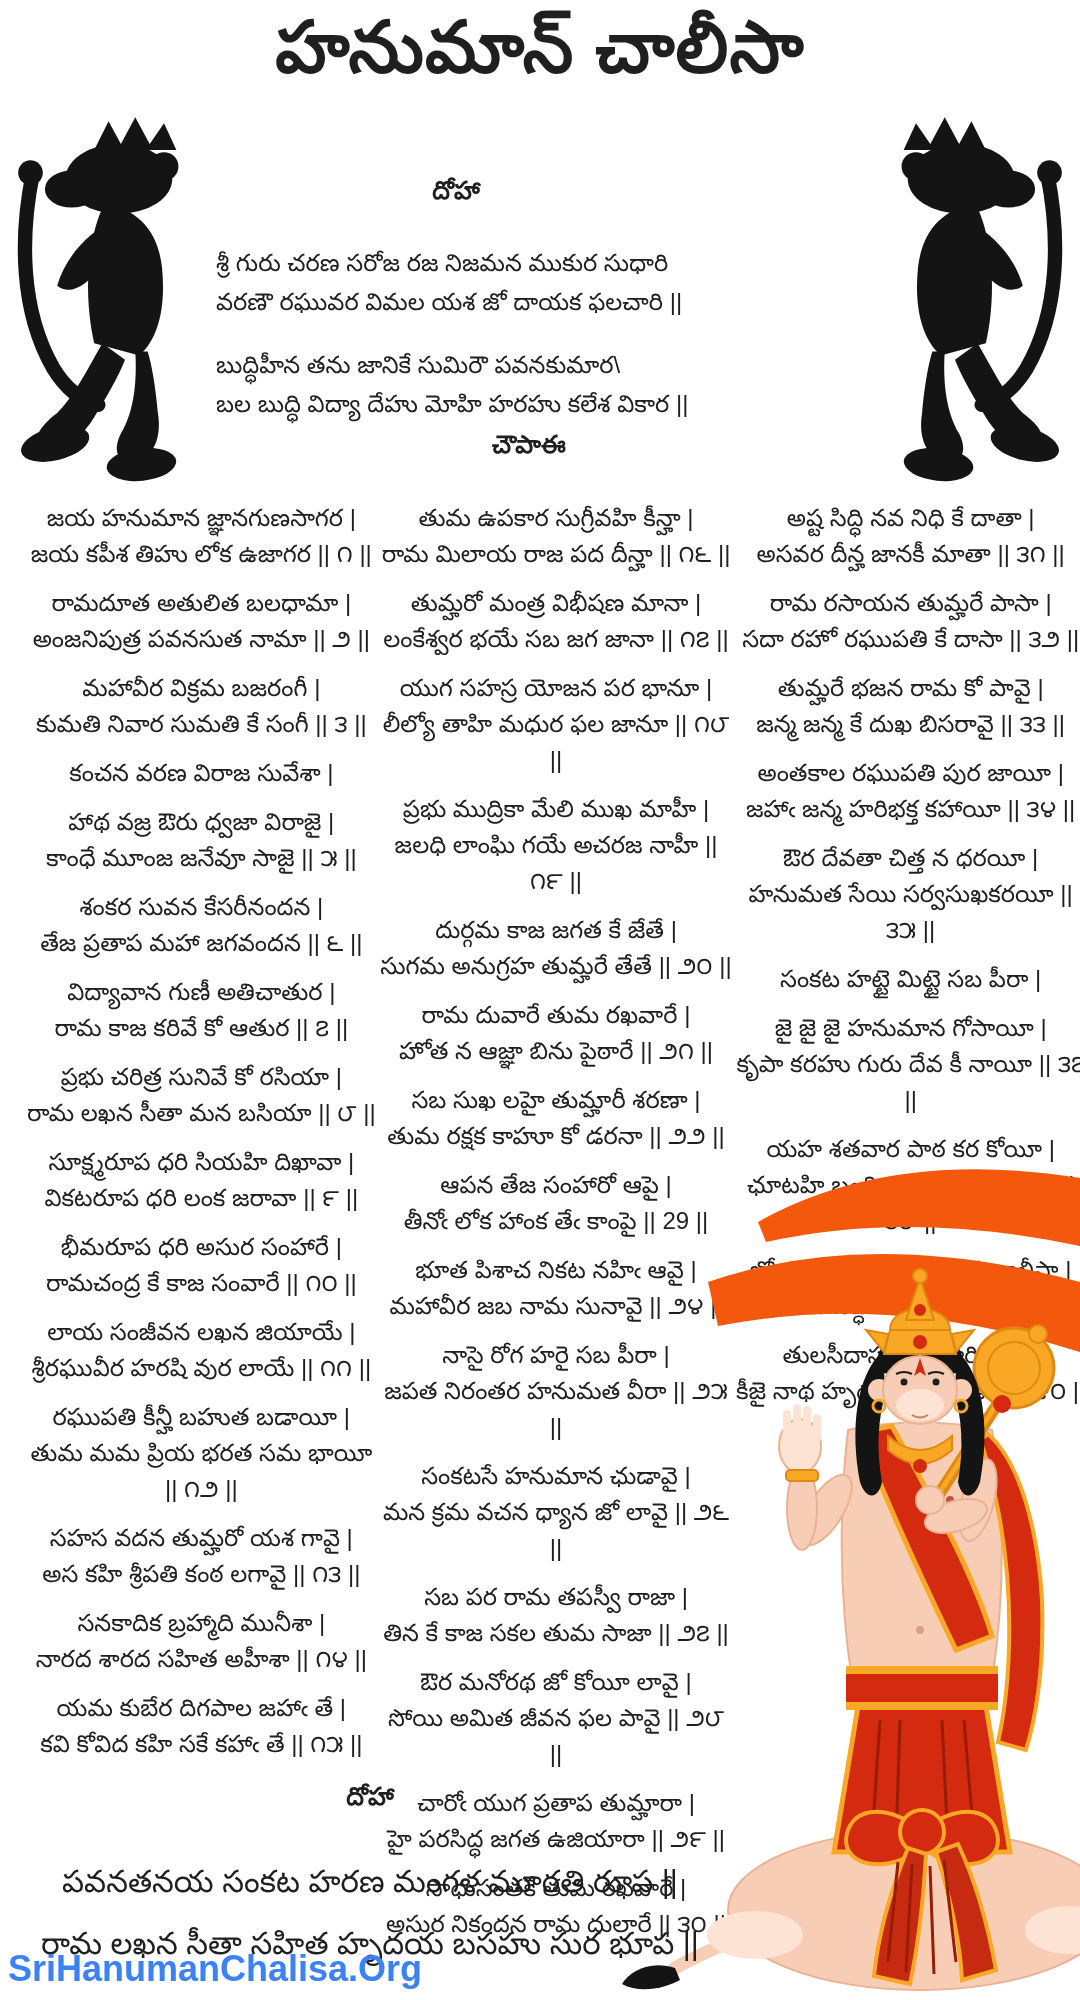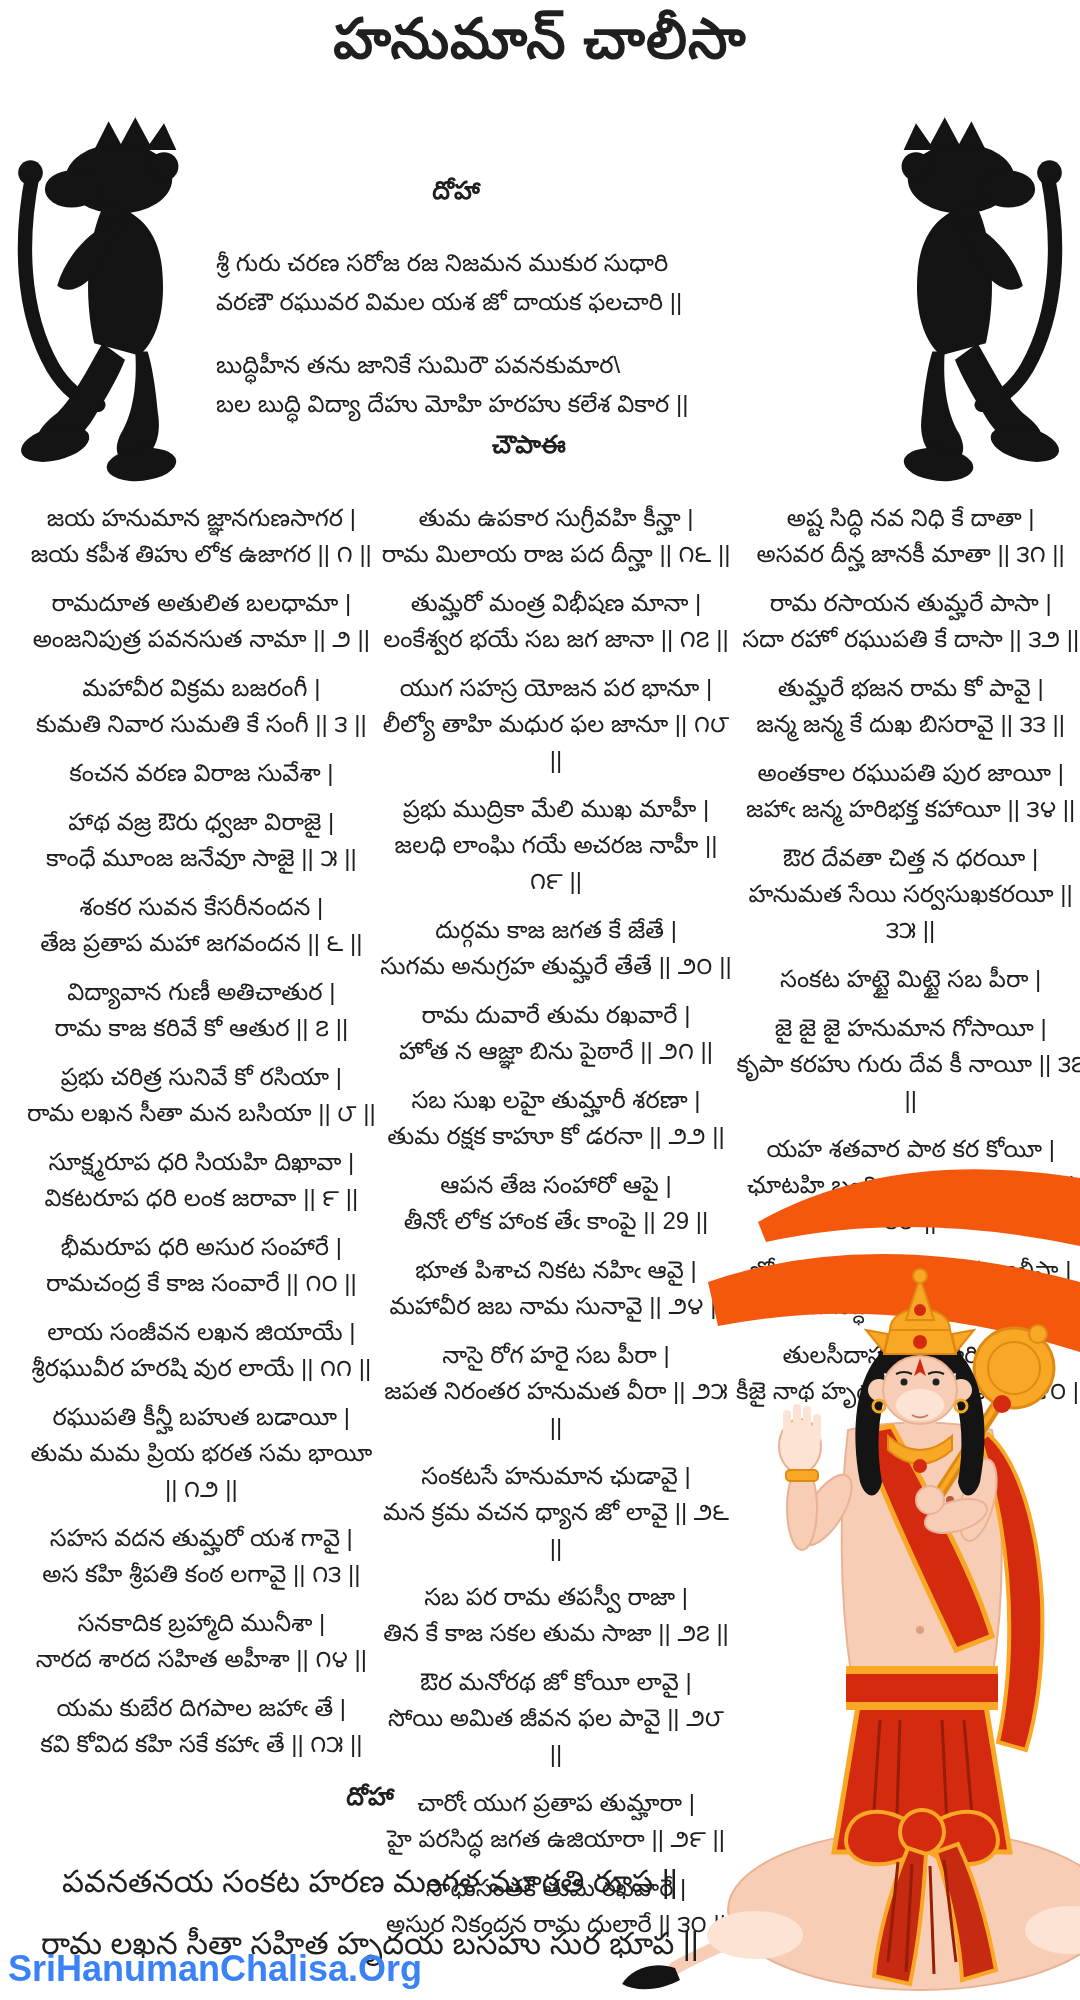--- a/index.html
+++ b/index.html
@@ -1,19 +1,19 @@
 <!DOCTYPE html>
 <html><head>
 <meta charset="utf-8">
 <style>
   html,body{margin:0;padding:0;background:#fff;}
   .page{position:relative;width:1080px;height:2000px;background:#fff;overflow:hidden;
         font-family:"Liberation Sans","DejaVu Sans",sans-serif;color:#1f1f1f;}
   .title{position:absolute;top:6px;left:0;width:1080px;text-align:center;
-         font-size:56px;font-weight:700;letter-spacing:1px;}
+         font-size:72px;font-weight:700;letter-spacing:1px;}
   .sil{position:absolute;top:112px;width:226px;height:372px;}
   .sil-left{left:12px;}
   .sil-right{right:12px;transform:scaleX(-1);}
   .doha-top{position:absolute;left:216px;top:176px;width:480px;}
   .sec-head{font-size:25px;font-weight:700;text-align:center;}
   .doha-top .sec-head{margin-bottom:32px;}
   .doha-line{font-size:24px;line-height:39px;}
   .doha-gap{height:24px;}
   .chaupai-head{position:absolute;top:430px;left:0;width:1058px;}
   .verse-cols{position:absolute;top:500px;left:8px;width:1064px;display:flex;margin-left:16px;}

